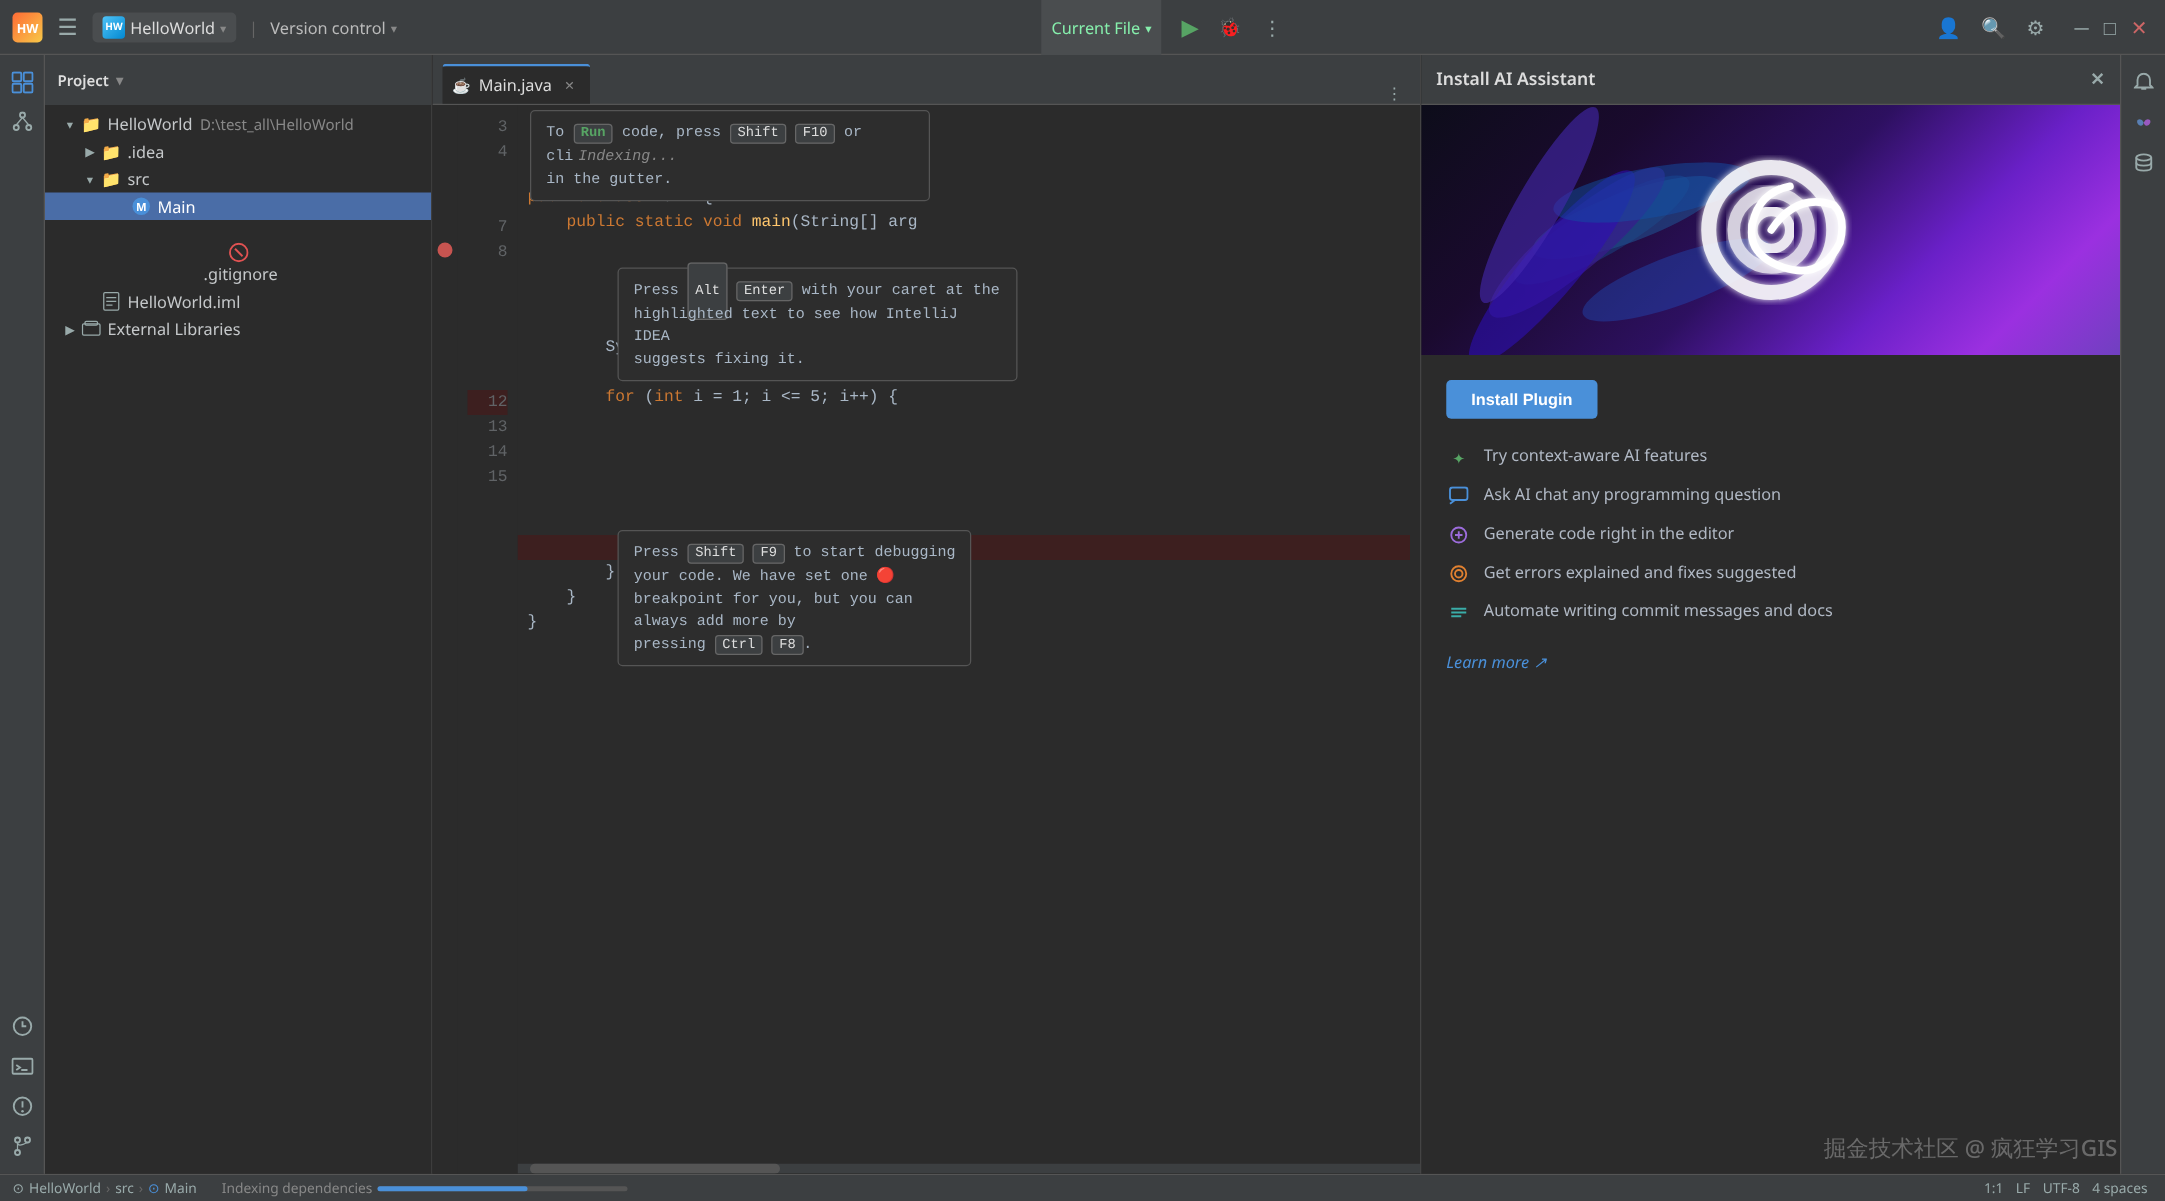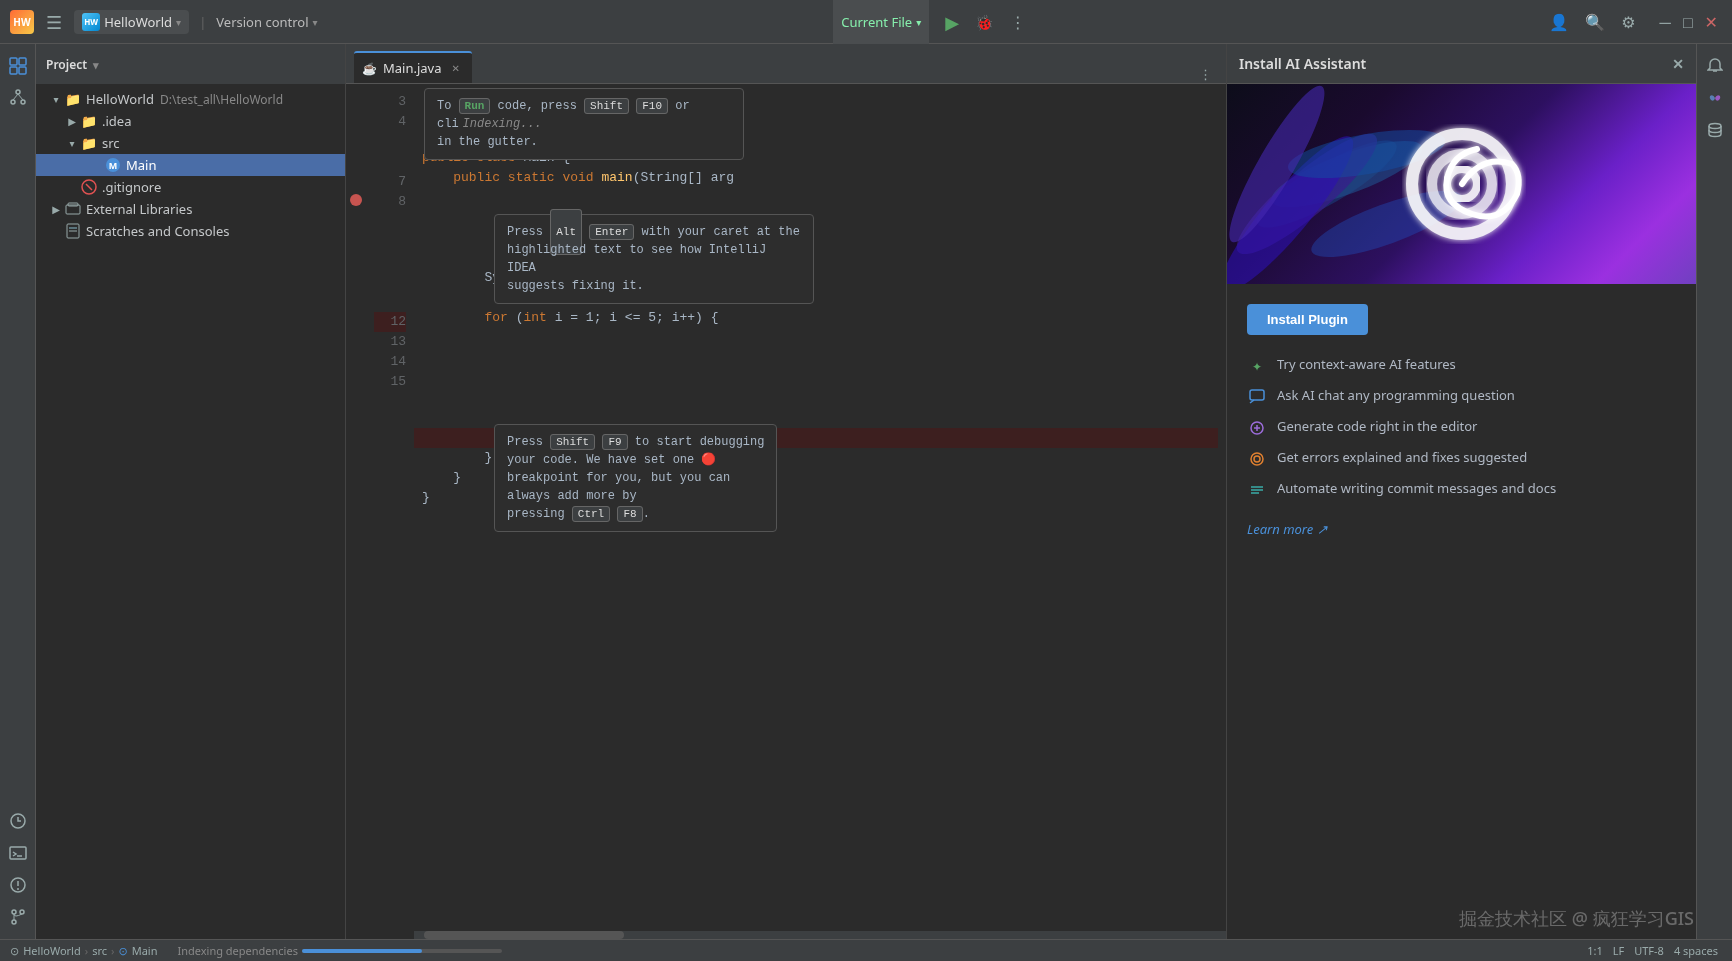--- a/index.html
+++ b/index.html
@@ -212,21 +212,21 @@
       padding: 8px 12px;
       font-size: 12px;
       color: #a9b7c6;
       max-width: 320px;
       line-height: 1.5;
       z-index: 10;
     }
 
     
     .ai-panel {
-      width: 470px;
+      width: 560px;
       background: #2b2b2b;
       border-left: 1px solid #444;
       display: flex;
       flex-direction: column;
       overflow: hidden;
     }
     .ai-panel-header {
       height: 40px;
       background: #3c3f41;
       display: flex;
@@ -465,57 +465,58 @@
         <span class="tree-arrow"></span>
         <span class="tree-icon" style="color:#4a90d9;">
           <svg width="16" height="16" viewBox="0 0 16 16">
               <circle cx="8" cy="8" r="7" fill="#4a90d9"></circle>
               <text x="8" y="12" text-anchor="middle" fill="white" font-size="9" font-weight="bold">M</text>
             </svg>
         </span>
         <span class="tree-label">Main</span>
       </div>
 
-      <div class="tree-item" style="padding-left:4px;">
+      <div class="tree-item" style="padding-left:4px;flex-direction:column;">
         <span class="tree-indent" style="width:24px;"></span>
         <span class="tree-arrow"></span>
         <span class="tree-icon" style="font-size:11px;">
           <svg width="16" height="16" viewBox="0 0 16 16">
               <circle cx="8" cy="8" r="7" fill="none" stroke="#e05252" stroke-width="1.5"></circle>
               <line x1="5" y1="5" x2="11" y2="11" stroke="#e05252" stroke-width="1.5"></line>
             </svg>
         </span>
         <span class="tree-label">.gitignore</span>
       </div>
 
+      <div class="tree-item" style="padding-left:4px;">
+        <span class="tree-indent" style="width:24px;"></span>
+        <span class="tree-arrow"></span>
+        <span class="tree-icon">
+          <svg width="16" height="16" viewBox="0 0 16 16">
+              <rect x="2" y="1" width="12" height="14" fill="none" stroke="#9aa" stroke-width="1" rx="1"></rect>
+              <line x1="4" y1="5" x2="12" y2="5" stroke="#9aa" stroke-width="1"></line>
+              <line x1="4" y1="8" x2="12" y2="8" stroke="#9aa" stroke-width="1"></line>
+              <line x1="4" y1="11" x2="9" y2="11" stroke="#9aa" stroke-width="1"></line>
+            </svg>
+        </span>
+        <span class="tree-label">HelloWorld.iml</span>
+      </div>
 
       <div class="tree-item" style="padding-left:4px;">
         <span class="tree-indent" style="width:8px;"></span>
         <span class="tree-arrow">▶</span>
         <span class="tree-icon">
           <svg width="16" height="16" viewBox="0 0 16 16">
               <rect x="1" y="4" width="14" height="9" fill="none" stroke="#9aa" stroke-width="1" rx="1"></rect>
               <rect x="3" y="2" width="10" height="3" fill="none" stroke="#9aa" stroke-width="1" rx="1"></rect>
             </svg>
         </span>
         <span class="tree-label">External Libraries</span>
       </div>
 
-      <div class="tree-item" style="padding-left:4px;">
-        <span class="tree-indent" style="width:8px;"></span>
-        <span class="tree-arrow"></span>
-        <span class="tree-icon">
-          <svg width="16" height="16" viewBox="0 0 16 16">
-              <rect x="2" y="1" width="12" height="14" fill="none" stroke="#9aa" stroke-width="1" rx="1"></rect>
-              <line x1="4" y1="5" x2="12" y2="5" stroke="#8bc" stroke-width="1"></line>
-              <line x1="4" y1="8" x2="12" y2="8" stroke="#9aa" stroke-width="1"></line>
-            </svg>
-        </span>
-        <span class="tree-label">Scratches and Consoles</span>
-      </div>
 
     </div>
   </div>
 
   <div class="editor-area">
 
     <div class="editor-tabs">
       <div class="editor-tab">
         <span class="tab-file-icon">☕</span>
         <span>Main.java</span>

